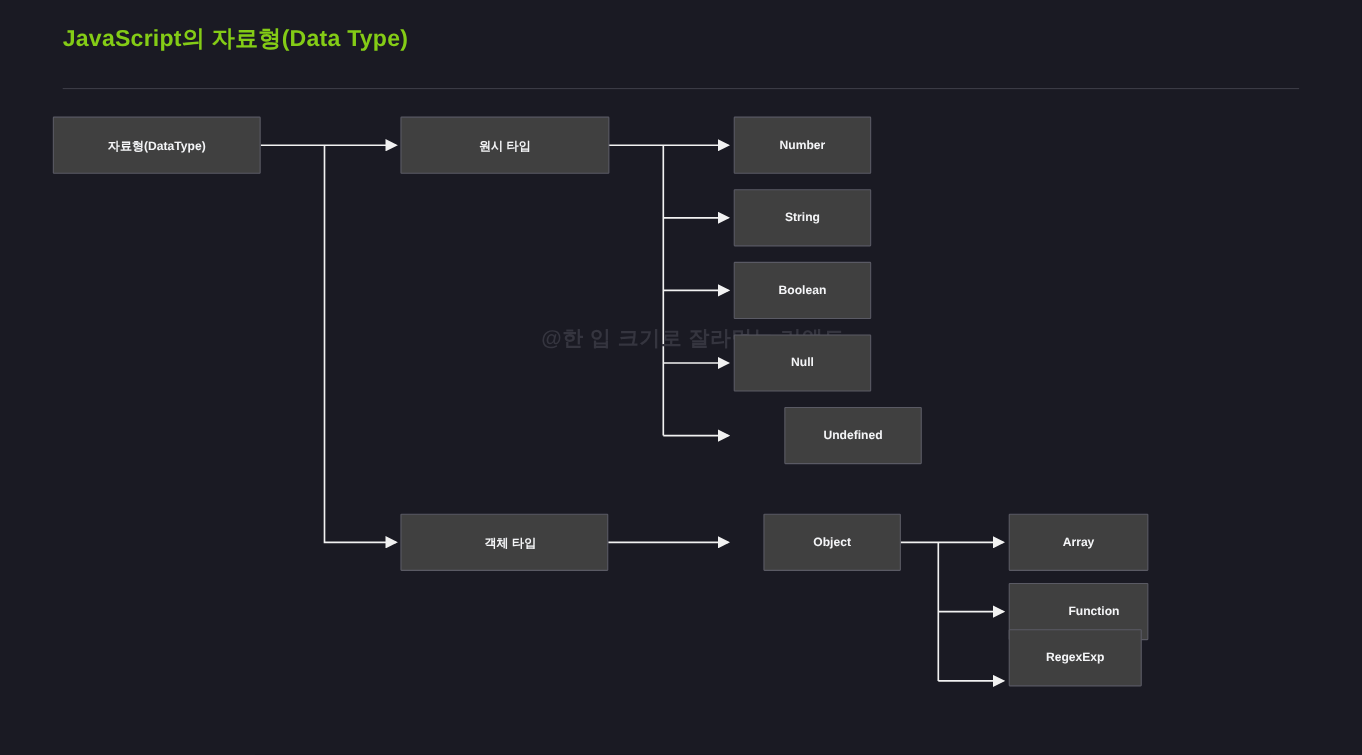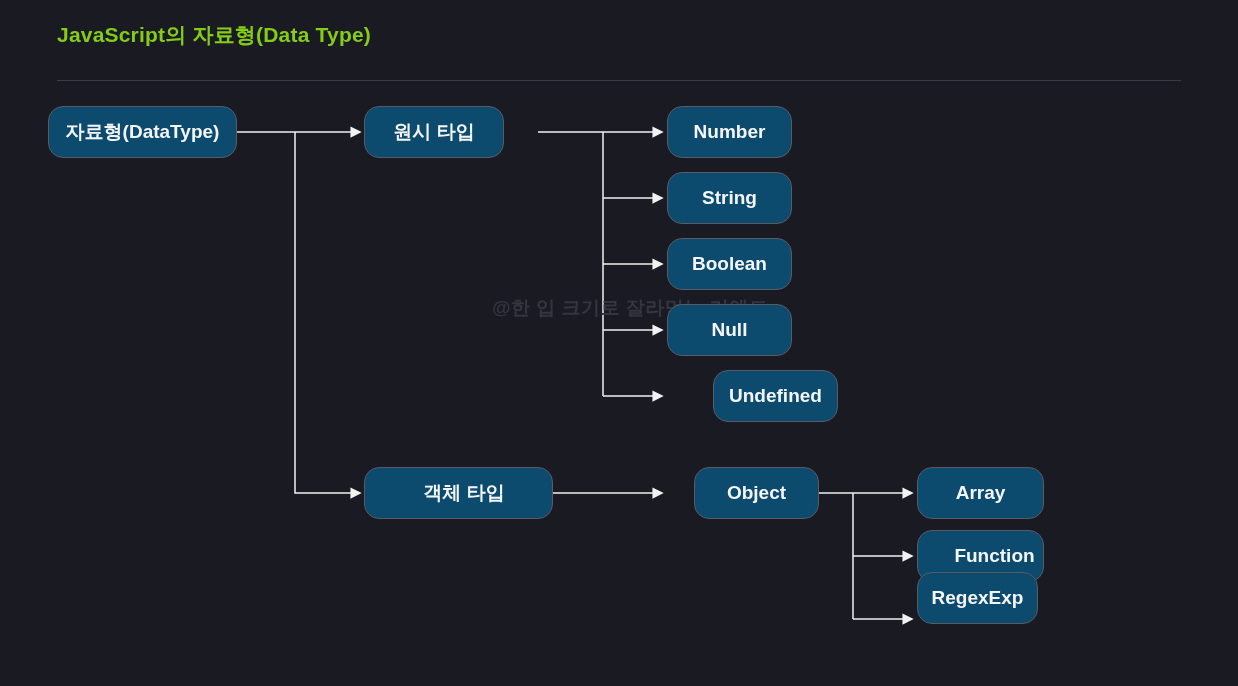--- a/index.html
+++ b/index.html
@@ -40,44 +40,44 @@
     top: 0;
     width: 1238px;
     height: 686px;
   }
 
   .node {
     position: absolute;
     display: flex;
     align-items: center;
     justify-content: center;
-    background: #0c4a6e;
+    background: #404040;
     border: 1.5px solid #5a5a64;
-    border-radius: 15px;
+    border-radius: 1px;
     color: #f4f5f7;
-    font-size: 19px;
+    font-size: 11px;
     font-weight: 700;
     white-space: nowrap;
     text-align: center;
   }
 
   .watermark {
     position: absolute;
     left: 492px;
     top: 295px;
     color: #35353f;
     font-size: 19px;
     font-weight: 700;
     letter-spacing: 0.5px;
     white-space: nowrap;
   }
 
   
   #n-root      { left: 48px;  top: 106px; width: 189px; height: 52px; }
-  #n-primitive { left: 364px; top: 106px; width: 140px; height: 52px; }
+  #n-primitive { left: 364px; top: 106px; width: 190px; height: 52px; }
   #n-number    { left: 667px; top: 106px; width: 125px; height: 52px; }
   #n-string    { left: 667px; top: 172px; width: 125px; height: 52px; text-align: right; }
   #n-boolean   { left: 667px; top: 238px; width: 125px; height: 52px; }
   #n-null      { left: 667px; top: 304px; width: 125px; height: 52px; }
   #n-undefined { left: 667px; top: 370px; width: 125px; height: 52px; margin-left: 46px; }
   #n-objtype   { left: 364px; top: 467px; width: 189px; height: 52px; padding-left: 11px; }
   #n-object    { left: 694px; top: 467px; width: 125px; height: 52px; }
   #n-array     { left: 917px; top: 467px; width: 127px; height: 52px; }
   #n-function  { left: 917px; top: 530px; width: 127px; height: 52px; padding-left: 28px; }
   #n-regexexp  { left: 917px; top: 572px; width: 121px; height: 52px; }

